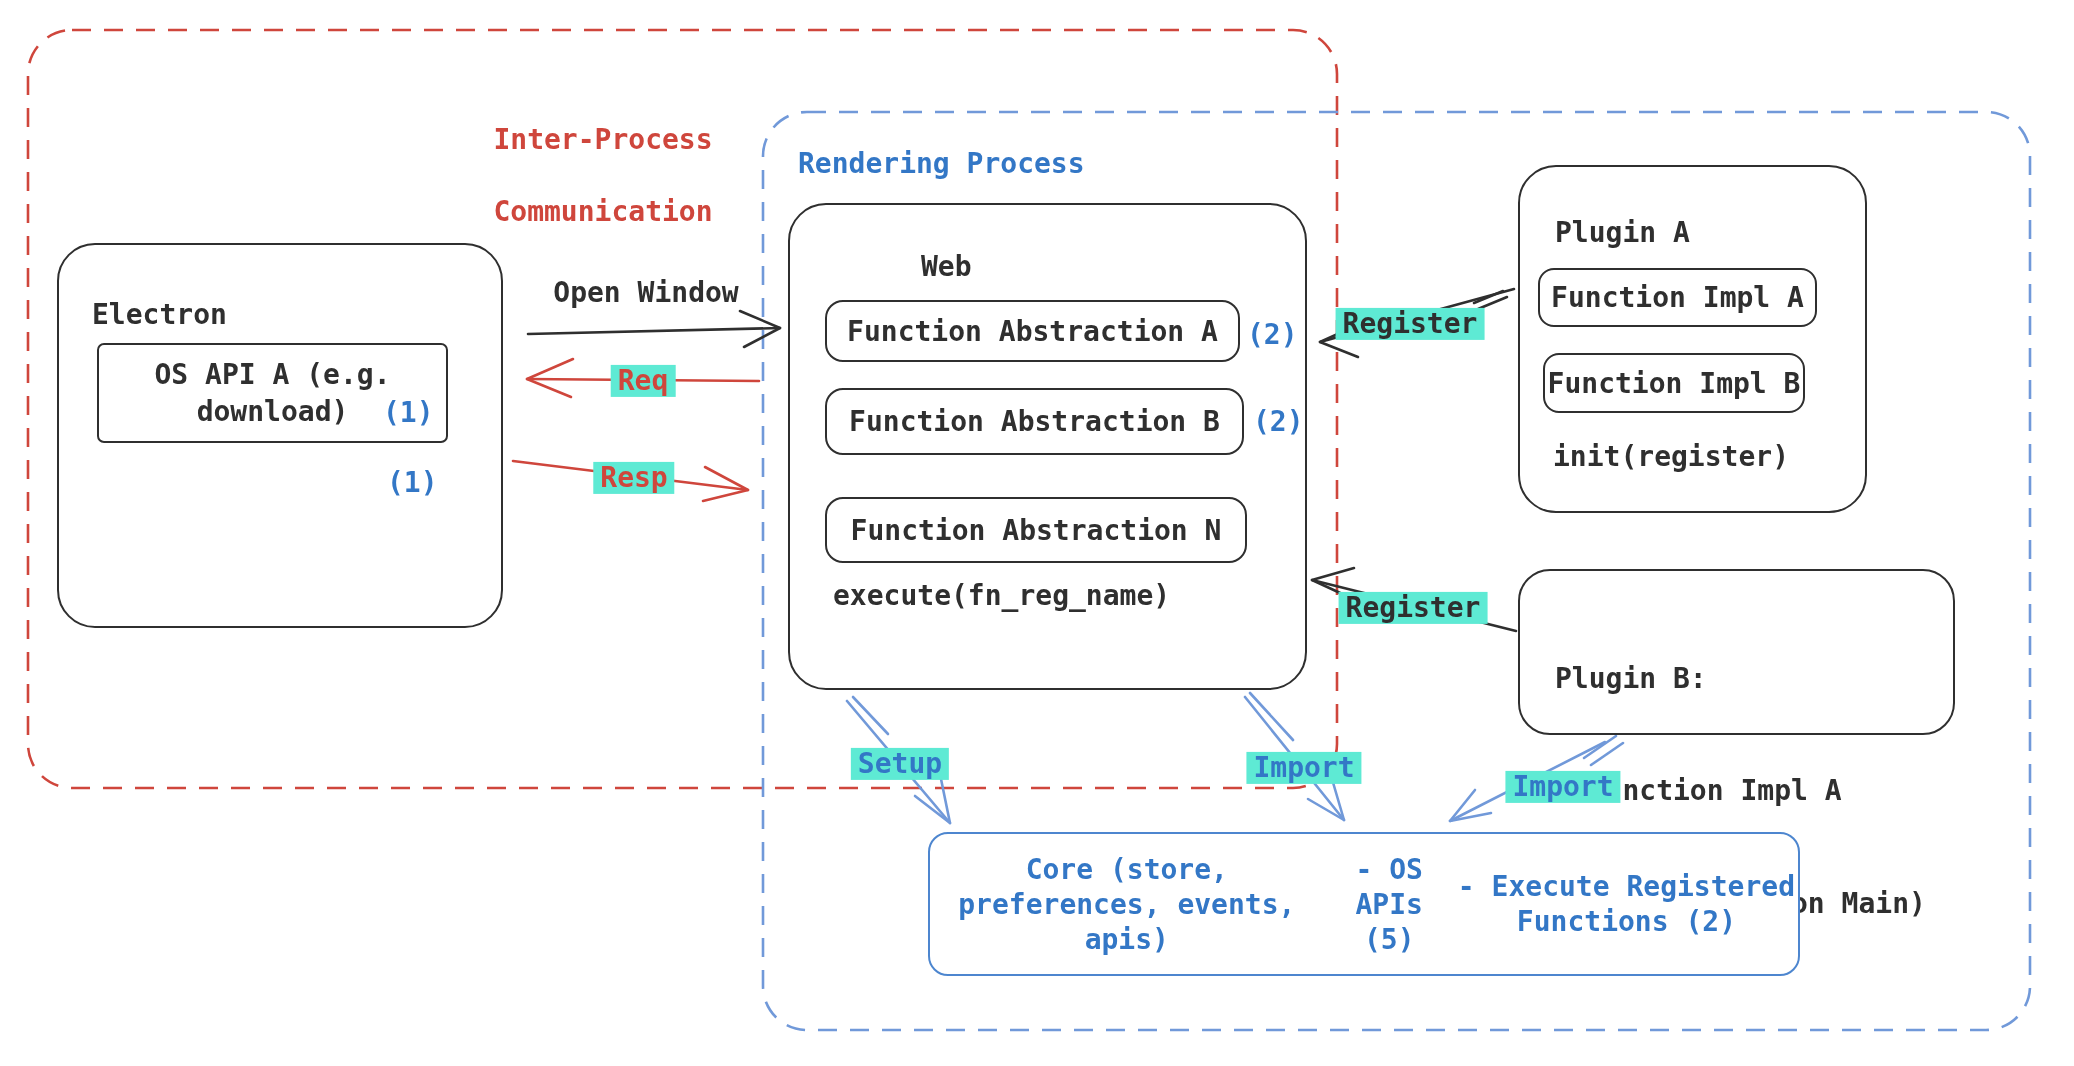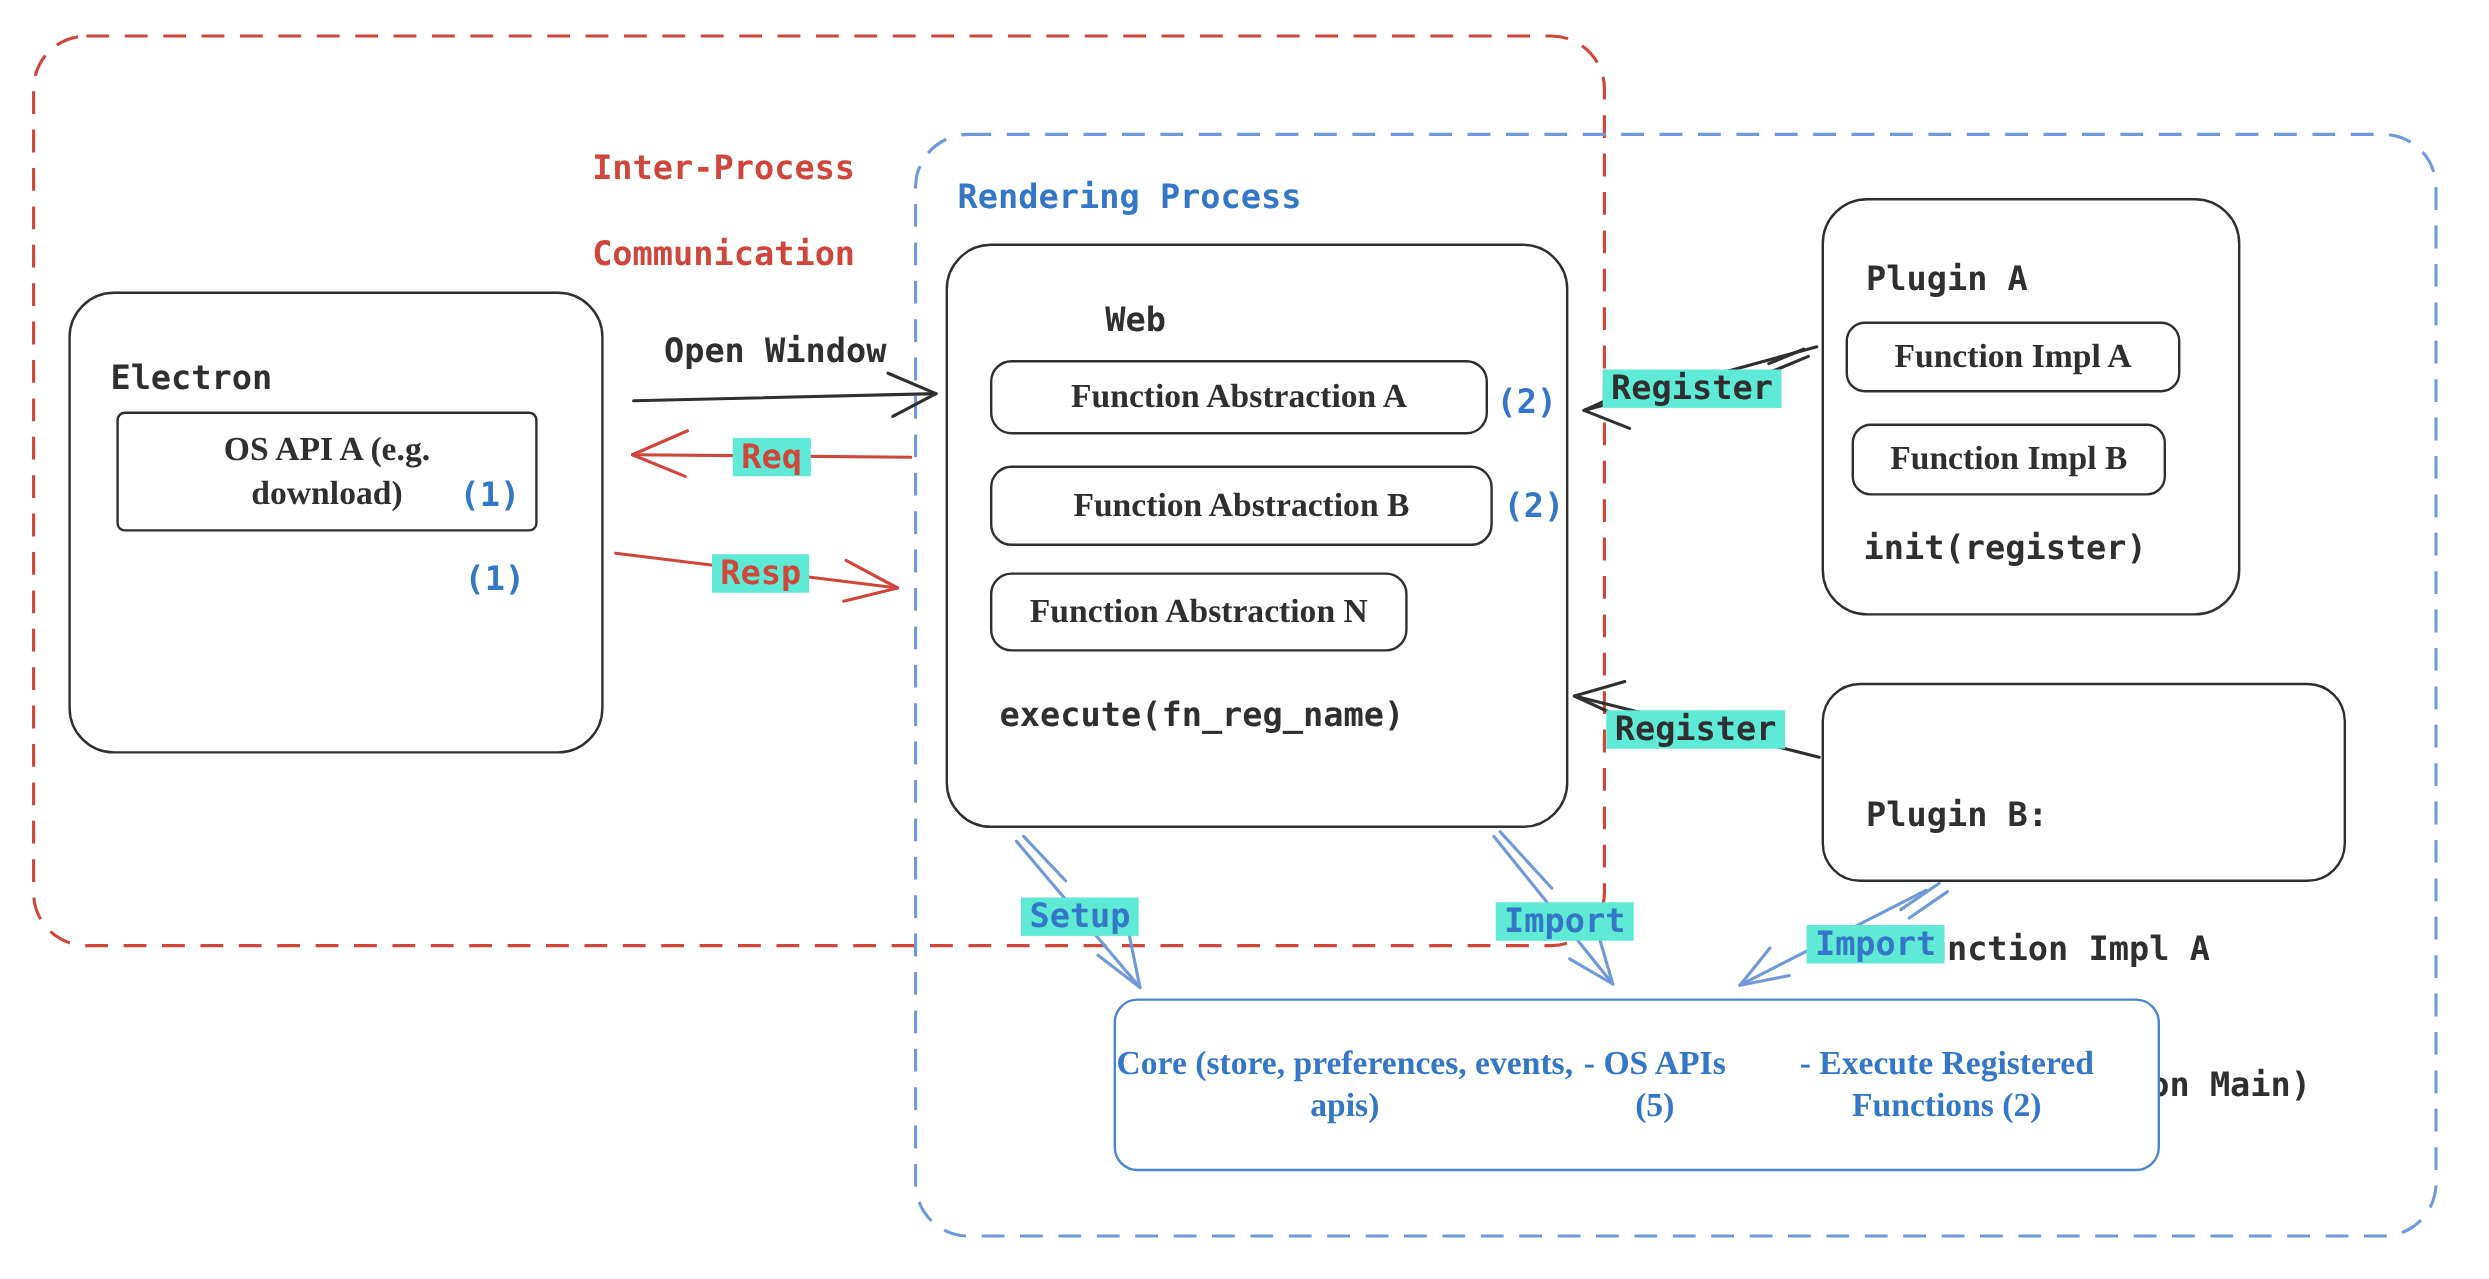--- a/index.html
+++ b/index.html
@@ -29,21 +29,21 @@
   .arr.lblue  { stroke:var(--light_blue); }
 
   .box {
     position:absolute;
     border:2.4px solid var(--ink);
     background:#ffffff;
     box-sizing:border-box;
   }
   .box.blue-box { border-color:#4d86cf; }
   .lbl { position:absolute; white-space:pre; line-height:1.2; }
-  .flex-center { display:flex; align-items:center; justify-content:center; text-align:center;font-family:Liberation Serif, serif; }
+  .flex-center { display:flex; align-items:center; justify-content:center; text-align:center; }
   .badge { color:var(--blue); }
   .title-red  { color:var(--red); }
   .title-blue { color:var(--blue); }
   .arrow-label {
     position:absolute;
     transform:translate(-50%,-50%);
     background:#5eead4;
     padding:0 7px;
     white-space:pre;
     line-height:1.15;
@@ -130,21 +130,21 @@
   <div class="box flex-center" style="left:825px; top:300px; width:415px; height:62px; border-radius:18px;">
     <span>Function Abstraction A</span>
   </div>
   <div class="lbl badge" style="left:1247px; top:318px;">(2)</div>
 
   <div class="box flex-center" style="left:825px; top:388px; width:419px; height:67px; border-radius:18px;">
     <span>Function Abstraction B</span>
   </div>
   <div class="lbl badge" style="left:1253px; top:405px;">(2)</div>
 
-  <div class="box flex-center" style="left:825px; top:477px; width:348px; height:66px; border-radius:18px;">
+  <div class="box flex-center" style="left:825px; top:497px; width:422px; height:66px; border-radius:18px;">
     <span>Function Abstraction N</span>
   </div>
 
   <div class="lbl" style="left:833px; top:579px;">execute(fn_reg_name)</div>
 
   <div class="box" style="left:1518px; top:165px; width:349px; height:348px; border-radius:38px;"></div>
   <div class="lbl" style="left:1555px; top:216px;">Plugin A</div>
   <div class="box flex-center" style="left:1538px; top:268px; width:279px; height:59px; border-radius:16px;">
     <span>Function Impl A</span>
   </div>

